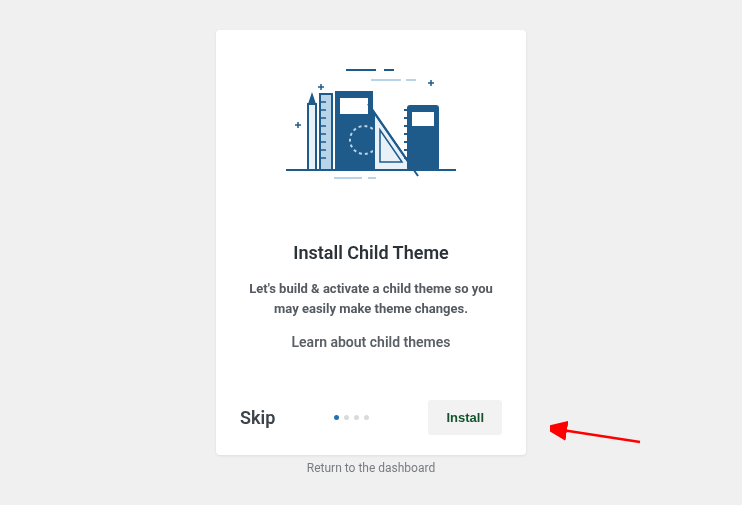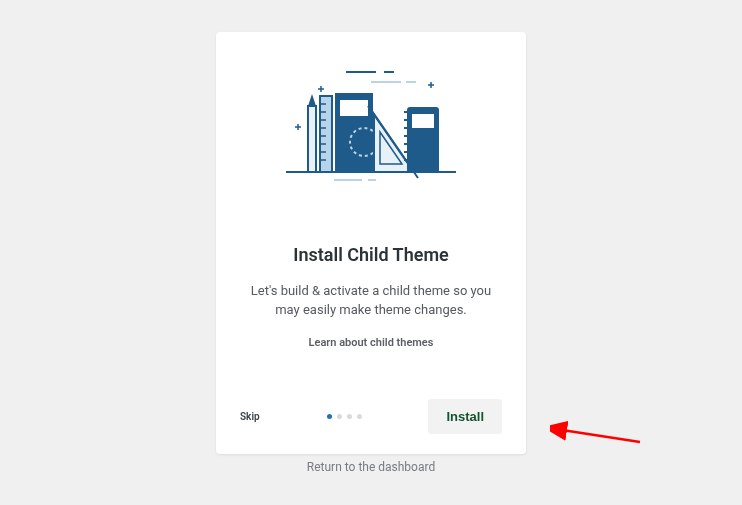--- a/index.html
+++ b/index.html
@@ -41,37 +41,38 @@
       margin-bottom: 16px;
       text-align: right;
     }
     .description {
       font-size: 13px;
       color: #555a60;
       text-align: center;
       line-height: 1.5;
       margin-bottom: 16px;
       padding: 0 4px;
+      font-weight: bold;
     }
     .learn-link {
-      font-size: 11px;
+      font-size: 14px;
       font-weight: 600;
       color: #5a5f66;
       text-align: center;
       margin-bottom: 50px;
       cursor: pointer;
     }
     .footer {
       width: 100%;
       display: flex;
       align-items: center;
       justify-content: space-between;
     }
     .skip {
-      font-size: 10px;
+      font-size: 18px;
       font-weight: 600;
       color: #3c434a;
       cursor: pointer;
     }
     .dots {
       display: flex;
       gap: 5px;
       align-items: center;
     }
     .dot {

